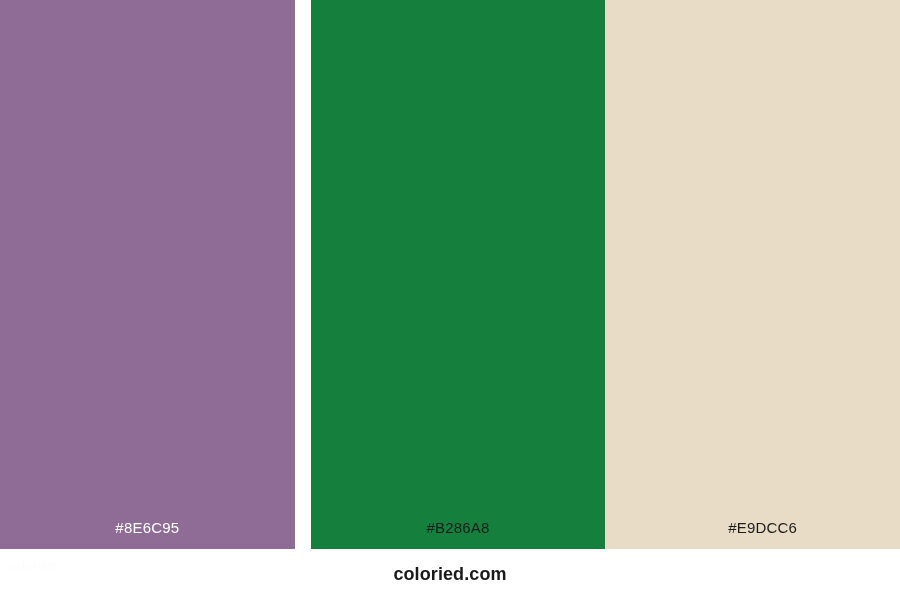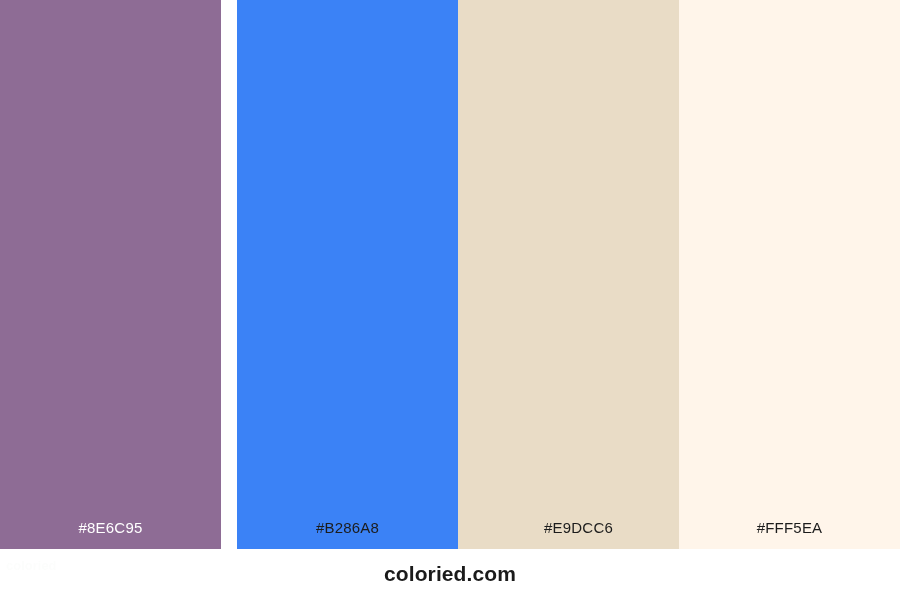--- a/index.html
+++ b/index.html
@@ -68,21 +68,21 @@
     background: #ffffff;
   }
 
   #site-watermark {
     position: absolute;
     left: 0;
     right: 0;
     top: 16px;
     text-align: center;
     font-family: "Liberation Sans", sans-serif;
-    font-size: 21px;
+    font-size: 18px;
     font-weight: bold;
     color: #1a1a1a;
     letter-spacing: 0.1px;
     line-height: 18px;
   }
 
   
   #corner-mark {
     position: absolute;
     left: 6px;
@@ -102,32 +102,29 @@
 <body style="background-color: rgb(255, 255, 255);">
 
 <div id="palette-page">
 
   <div id="swatch-strip">
 
     <div class="swatch" style="background-color: rgb(142, 108, 149);">
       <span class="swatch-label label-light" style="color: rgb(255, 255, 255);">#8E6C95</span>
     </div>
 
-    <div class="swatch" style="background-color: #3b82f6; margin-left: 16px;">
+    <div class="swatch" style="background-color: #15803d; margin-left: 16px;">
       <span class="swatch-label label-dark" style="color: rgb(28, 28, 28);">#B286A8</span>
     </div>
 
 
     <div class="swatch" style="background-color: rgb(233, 220, 198);">
       <span class="swatch-label label-dark" style="color: rgb(28, 28, 28); margin-left: 20px;">#E9DCC6</span>
     </div>
 
-    <div class="swatch" style="background-color: rgb(255, 245, 234);">
-      <span class="swatch-label label-dark" style="color: rgb(28, 28, 28);">#FFF5EA</span>
-    </div>
 
   </div>
 
   <div id="footer-bar">
     <div id="corner-mark">coloried</div>
     <div id="site-watermark">coloried.com</div>
   </div>
 
 </div>
 

